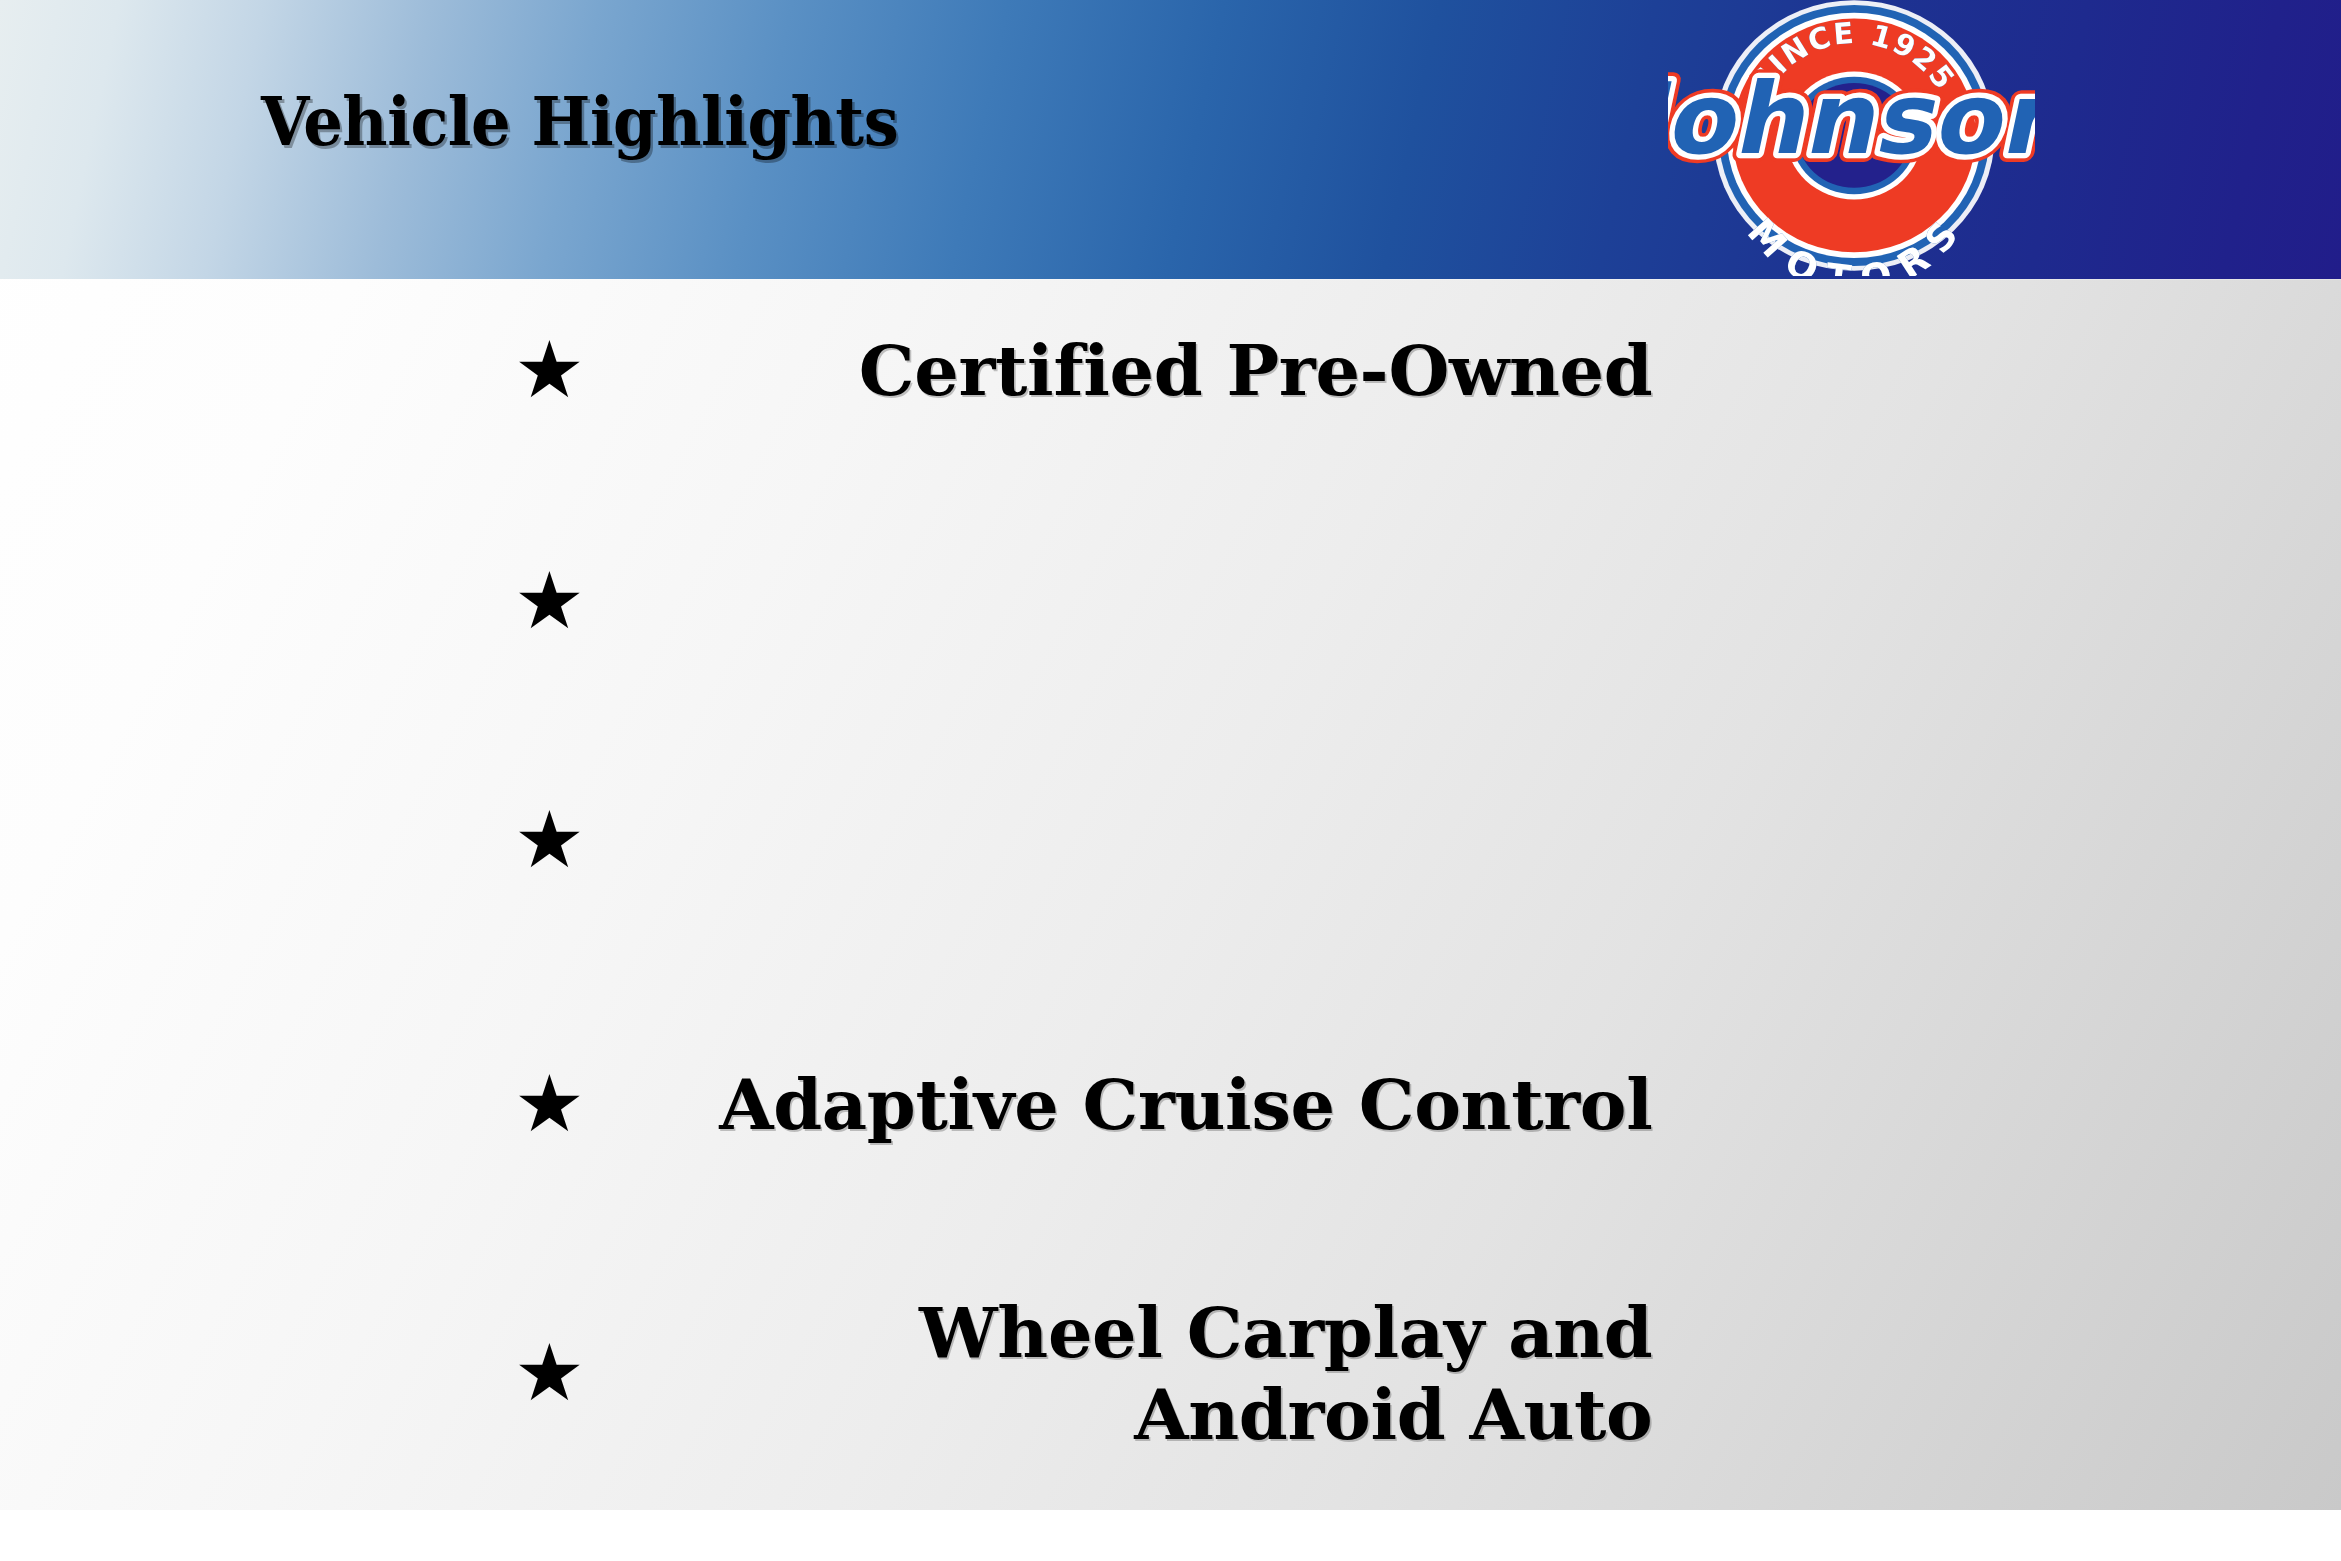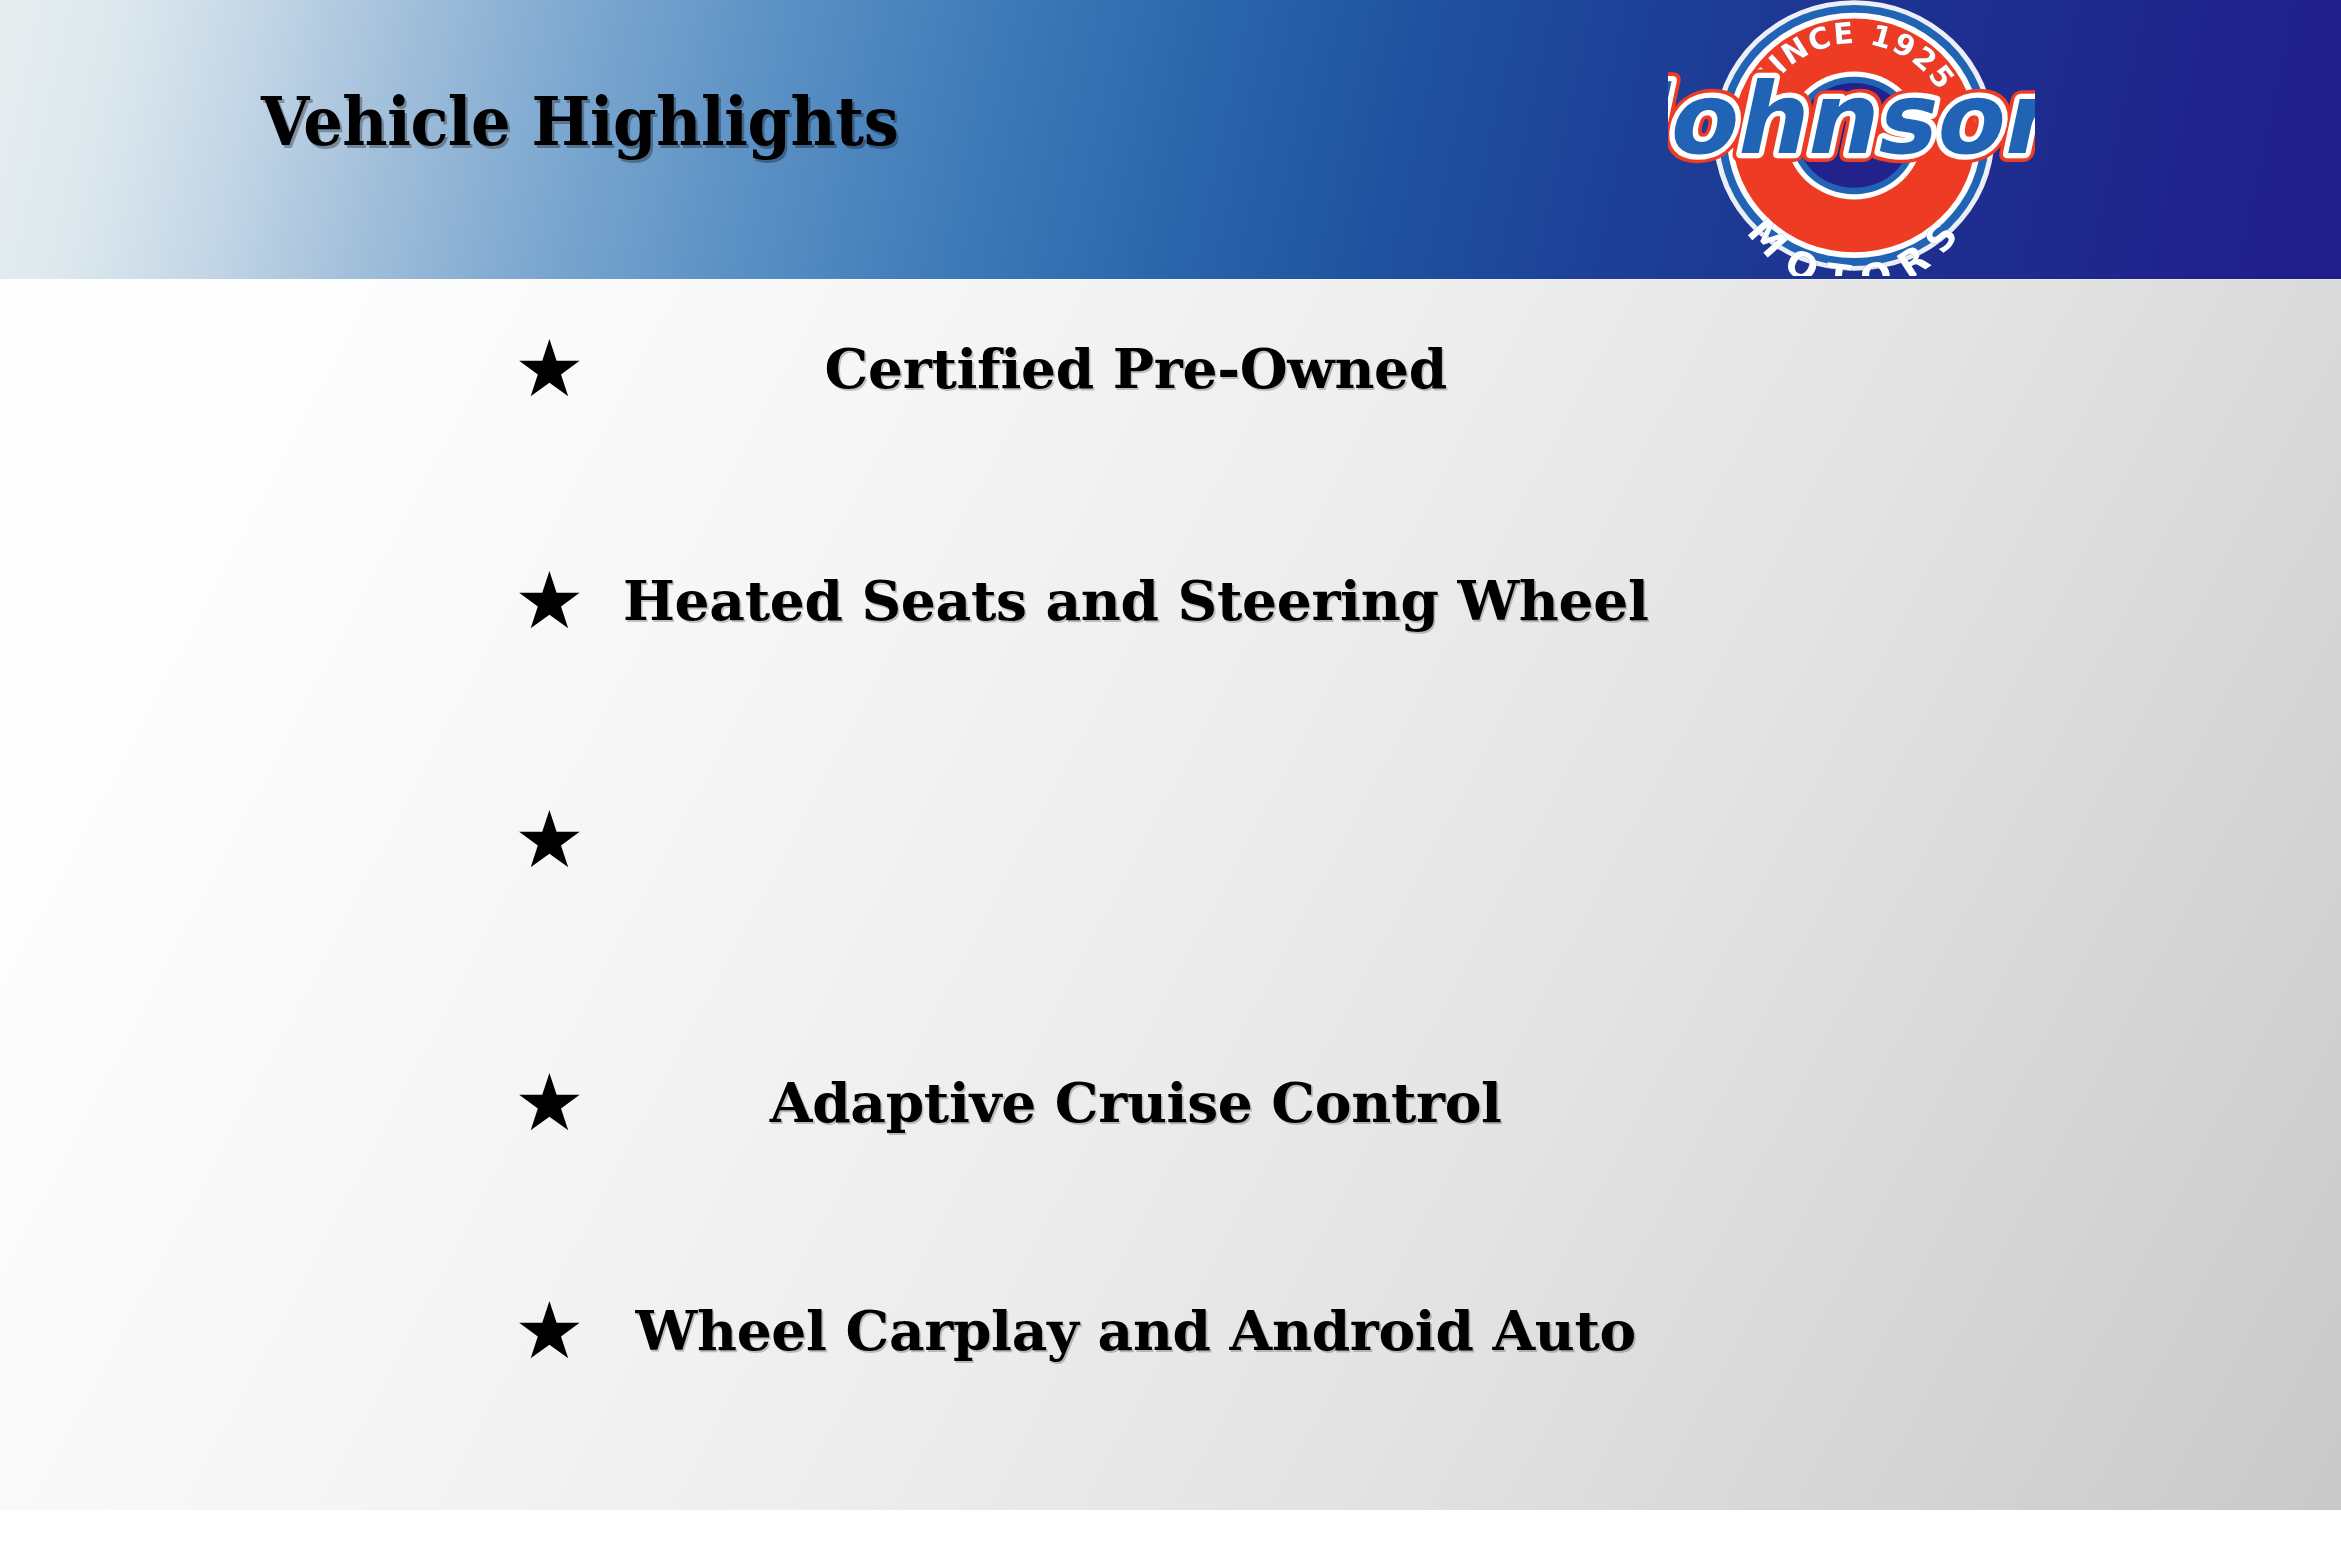--- a/index.html
+++ b/index.html
@@ -112,24 +112,24 @@
     flex: 0 0 auto;
     width: 84px;
     font-size: 79px;
     line-height: 1;
     color: #000000;
     text-align: left;
     font-family: "DejaVu Sans", sans-serif;
   }
   .bullet-text {
     flex: 1 1 auto;
-    text-align: center;
+    text-align: right;
     font-family: "DejaVu Serif", serif;
     font-weight: bold;
-    font-size: 55px;
+    font-size: 70px;
     line-height: 1.17;
     color: #000000;
     letter-spacing: -0.3px;
     text-shadow: 1.6px 1.6px 0 rgba(0,0,0,0.22);
     padding-left: 21px;
     padding-right: 31.5px;
   }
 
   
   #row-0 { top:  51px; }
@@ -196,21 +196,20 @@
 
   <div id="bullets">
 
     <div class="bullet-row" id="row-0">
       <span class="bullet-star">★</span>
       <span class="bullet-text">Certified Pre-Owned</span>
     </div>
 
     <div class="bullet-row" id="row-1">
       <span class="bullet-star">★</span>
-      <span class="bullet-text">Heated Seats and Steering Wheel</span>
     </div>
 
     <div class="bullet-row" id="row-2">
       <span class="bullet-star">★</span>
     </div>
 
     <div class="bullet-row" id="row-3">
       <span class="bullet-star">★</span>
       <span class="bullet-text">Adaptive Cruise Control</span>
     </div>

